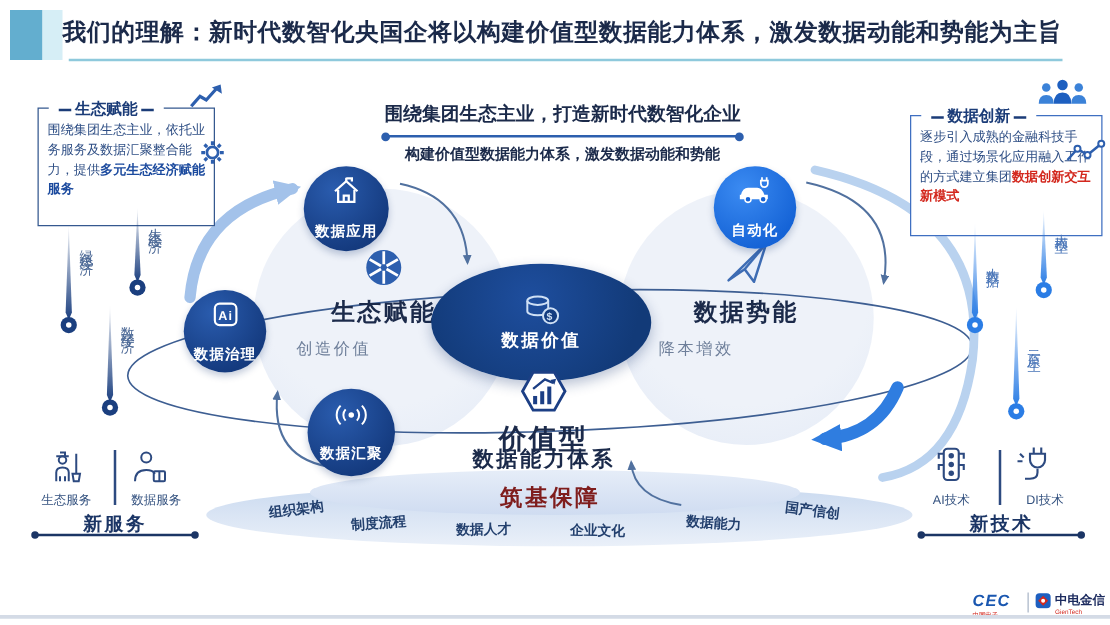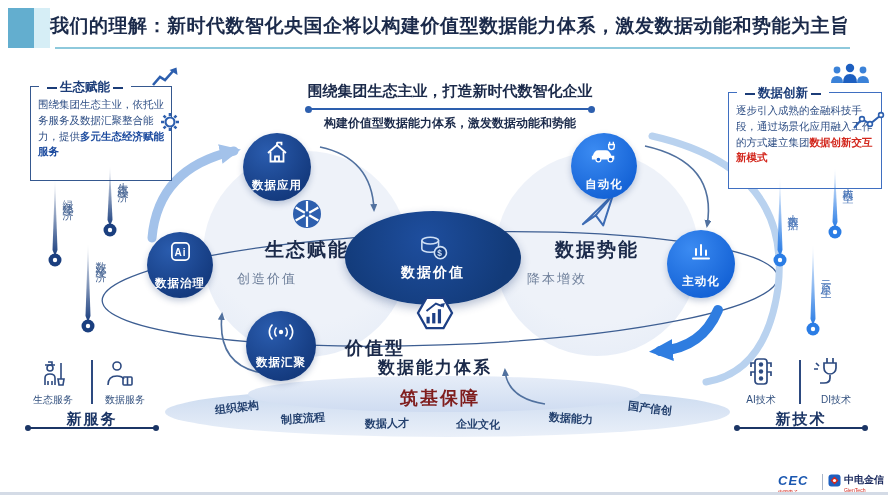--- a/index.html
+++ b/index.html
@@ -43,21 +43,21 @@
   .node.navy{background:radial-gradient(circle at 35% 28%, #2a5cae, #143a7e 75%);}
   .node.bright{background:radial-gradient(circle at 35% 28%, #3b8bf2, #1563d6 75%);}
 
   
   .value-ellipse{left:345px;top:211px;width:176px;height:94px;border-radius:50%;
         background:radial-gradient(circle at 45% 30%, #1e4e9e, #123a78 75%);
         display:flex;flex-direction:column;align-items:center;justify-content:center;gap:3px;
         color:#fff;font-weight:bold;font-size:14px;letter-spacing:2px;box-shadow:0 4px 10px rgba(20,50,110,.3);}
 
   
-  .vs1{left:345px;top:336px;width:180px;font-size:18px;font-weight:bold;color:#1b2a4a;letter-spacing:2px;}
+  .vs1{left:345px;top:336px;width:180px;text-align:center;font-size:22px;font-weight:bold;color:#1b2a4a;letter-spacing:2px;}
   .vs2{left:335px;top:356px;width:200px;text-align:center;font-size:17px;font-weight:bold;color:#1b2a4a;letter-spacing:2px;}
 
   
   .plat-low{left:165px;top:387px;width:565px;height:50px;border-radius:50%;
             background:linear-gradient(180deg,#c9d9ef,#eaf0f9);}
   .plat-up{left:248px;top:376px;width:392px;height:36px;border-radius:50%;
             background:linear-gradient(180deg,#e6edf8,#cfdcf1);}
   .foundation-title{left:330px;top:386px;width:220px;text-align:center;font-size:18px;font-weight:bold;color:#7f1d1d;letter-spacing:2px;}
   .fitem{width:56px;text-align:center;font-size:11px;font-weight:bold;color:#23406e;}
 
@@ -204,31 +204,20 @@
       <g stroke="#fff" stroke-width="1.5" fill="none">
         <path d="M21,1 v3 M25,1 v3 M20,4 h6 v2.5 a3,3 0 0 1 -6,0 Z"></path>
         <path d="M3,16 q1.5,-6 6,-6 h8 q4,0 6,6 h3 v4 H2 v-4 Z" fill="#fff" stroke="none"></path>
       </g>
       <circle cx="9" cy="20" r="2.6" fill="#1563d6" stroke="#fff" stroke-width="1.3"></circle>
       <circle cx="22" cy="20" r="2.6" fill="#1563d6" stroke="#fff" stroke-width="1.3"></circle>
     </svg>
     <span>自动化</span>
   </div>
 
-  <div class="abs node bright" style="left:667px;top:230px;width:68px;height:68px;">
-    <svg width="24" height="22" viewBox="0 0 24 22">
-      <g stroke="#fff" stroke-width="2" fill="none" stroke-linecap="round">
-        <path d="M4,19.5 h16"></path>
-          <path d="M7,16 v-6"></path>
-          <path d="M12,16 v-10"></path>
-          <path d="M17,16 v-4.5"></path>
-      </g>
-    </svg>
-    <span>主动化</span>
-  </div>
 
 
   <svg class="abs" style="left:415px;top:296px;" width="40" height="34" viewBox="0 0 40 36">
     <polygon points="11,2 29,2 38,18 29,34 11,34 2,18" fill="#fff" stroke="#1c3f85" stroke-width="2.4"></polygon>
     <g fill="#1c3f85">
       <rect x="11" y="22" width="3.4" height="7"></rect>
         <rect x="17" y="18" width="3.4" height="11"></rect>
         <rect x="23" y="14" width="3.4" height="15"></rect>
     </g>
     <path d="M11,16 L21,8 L28,11" stroke="#1c3f85" stroke-width="2" fill="none"></path>

